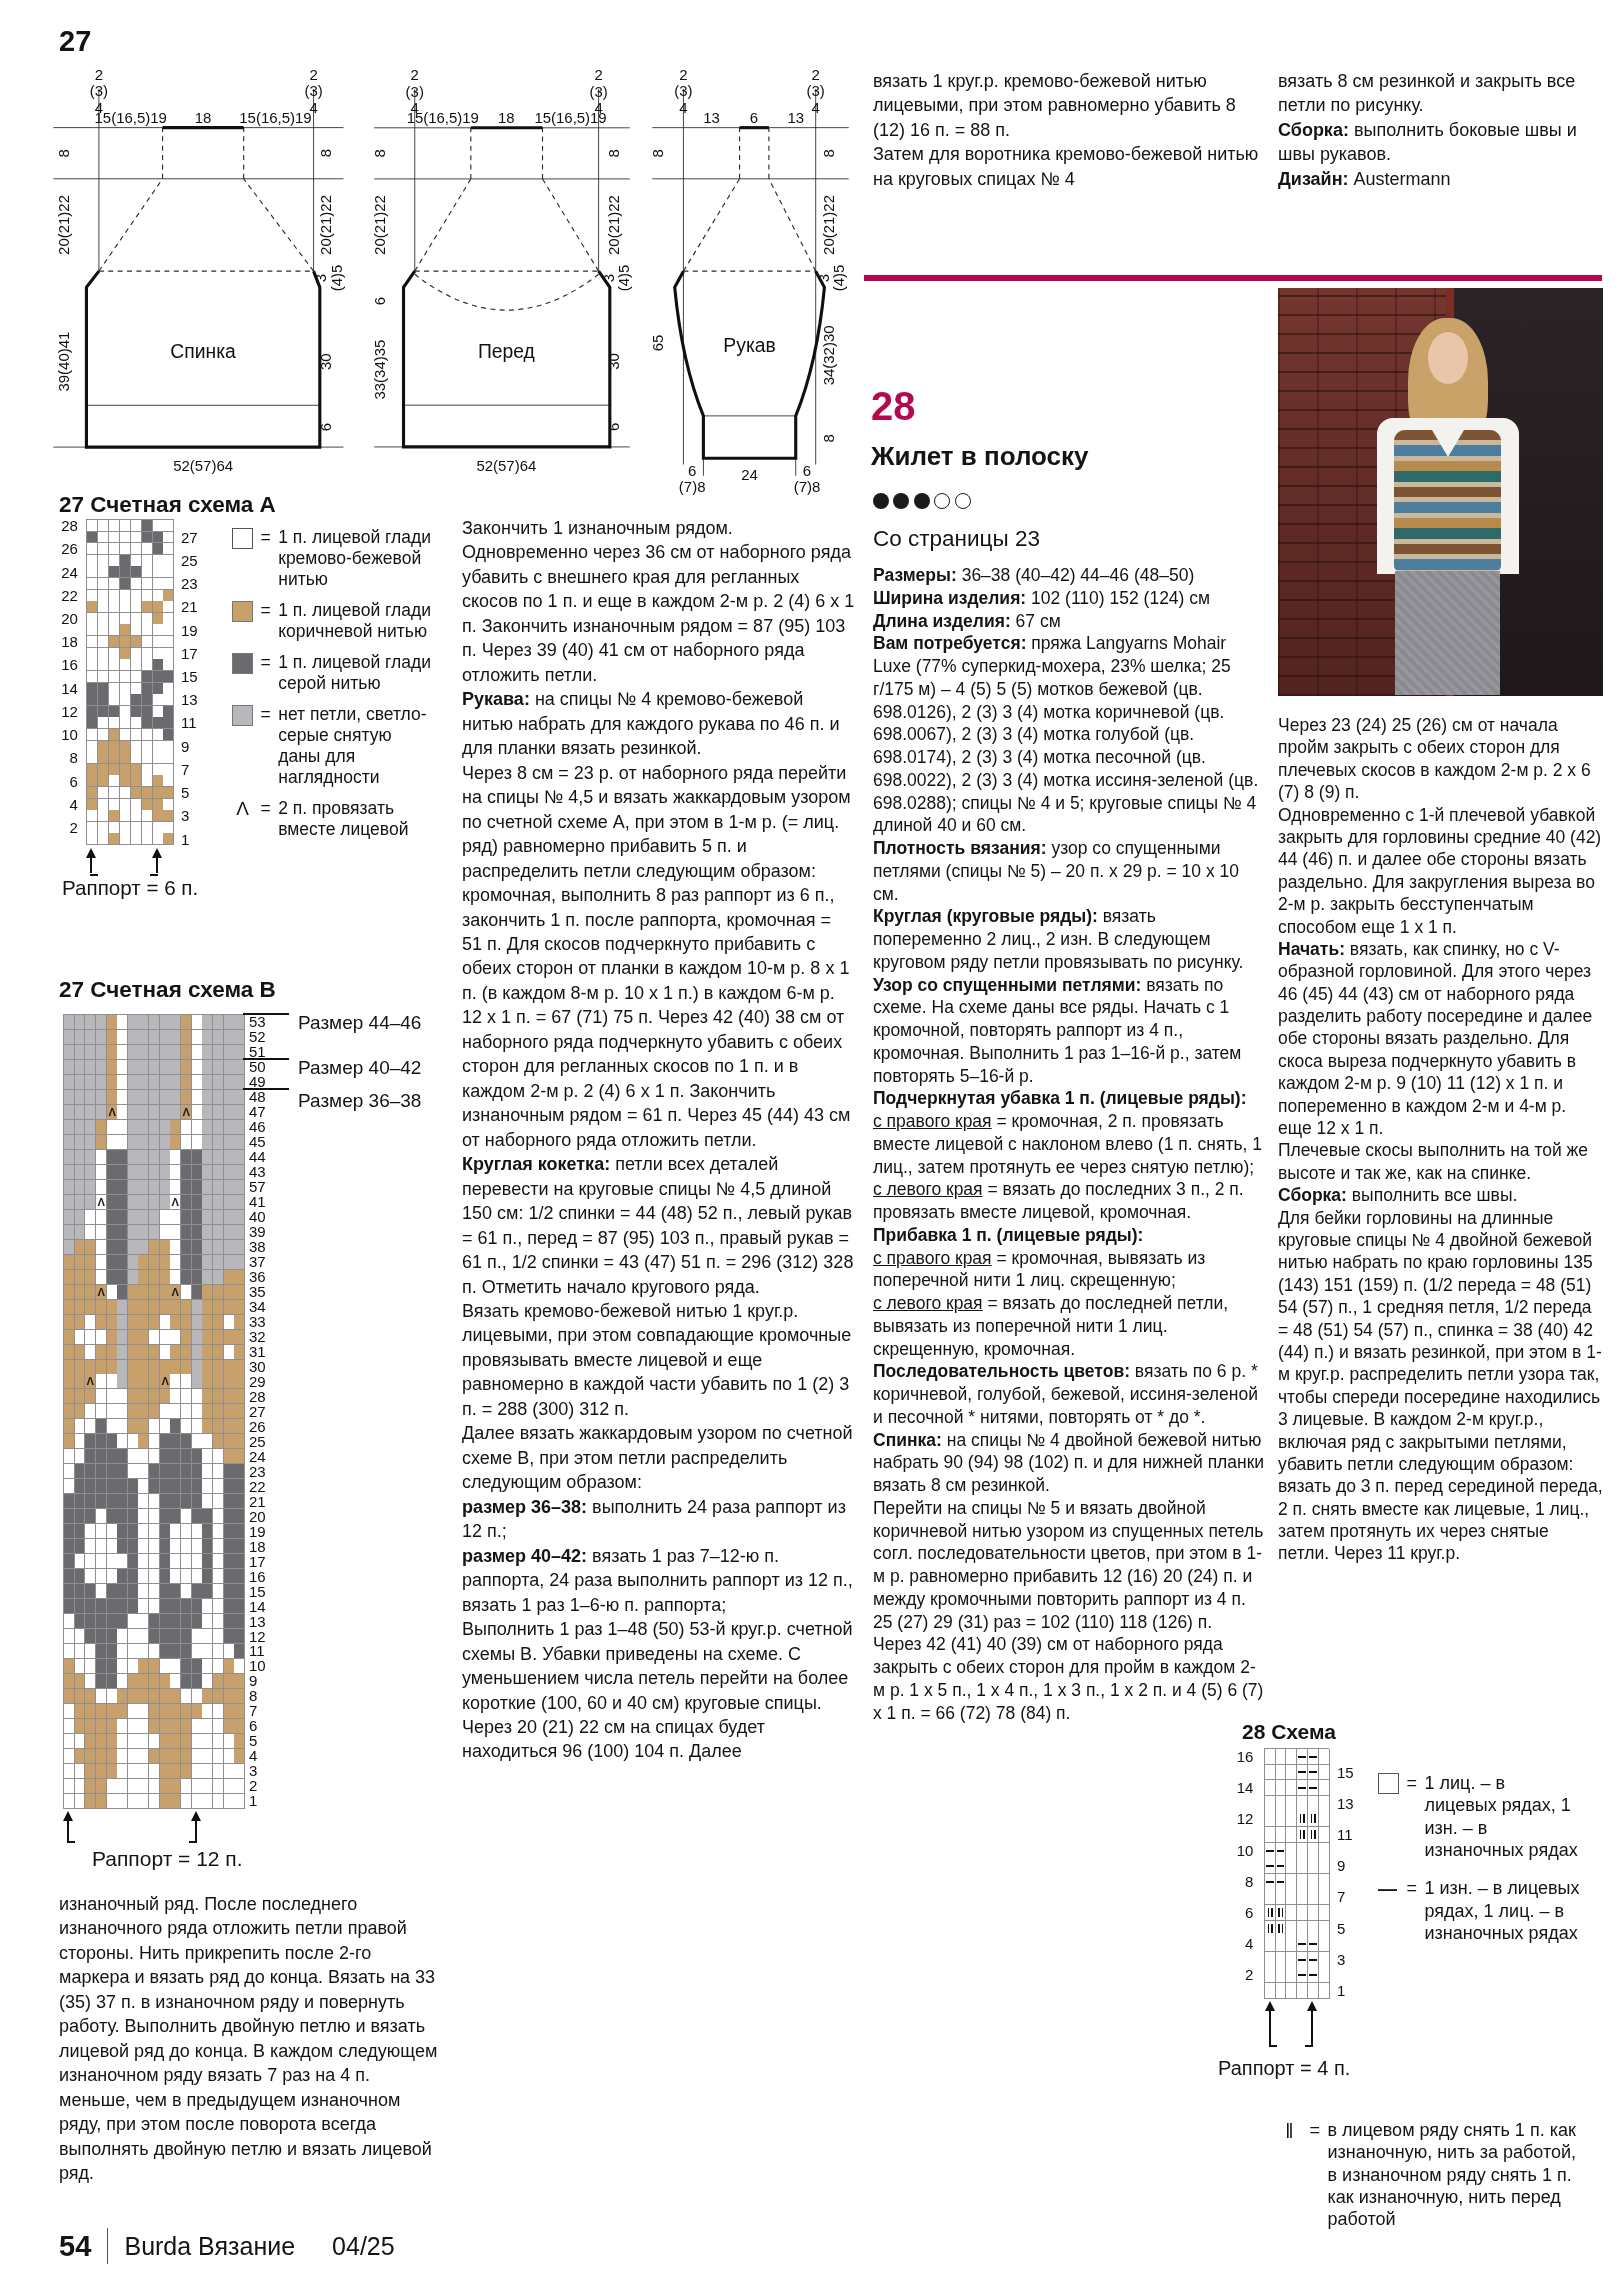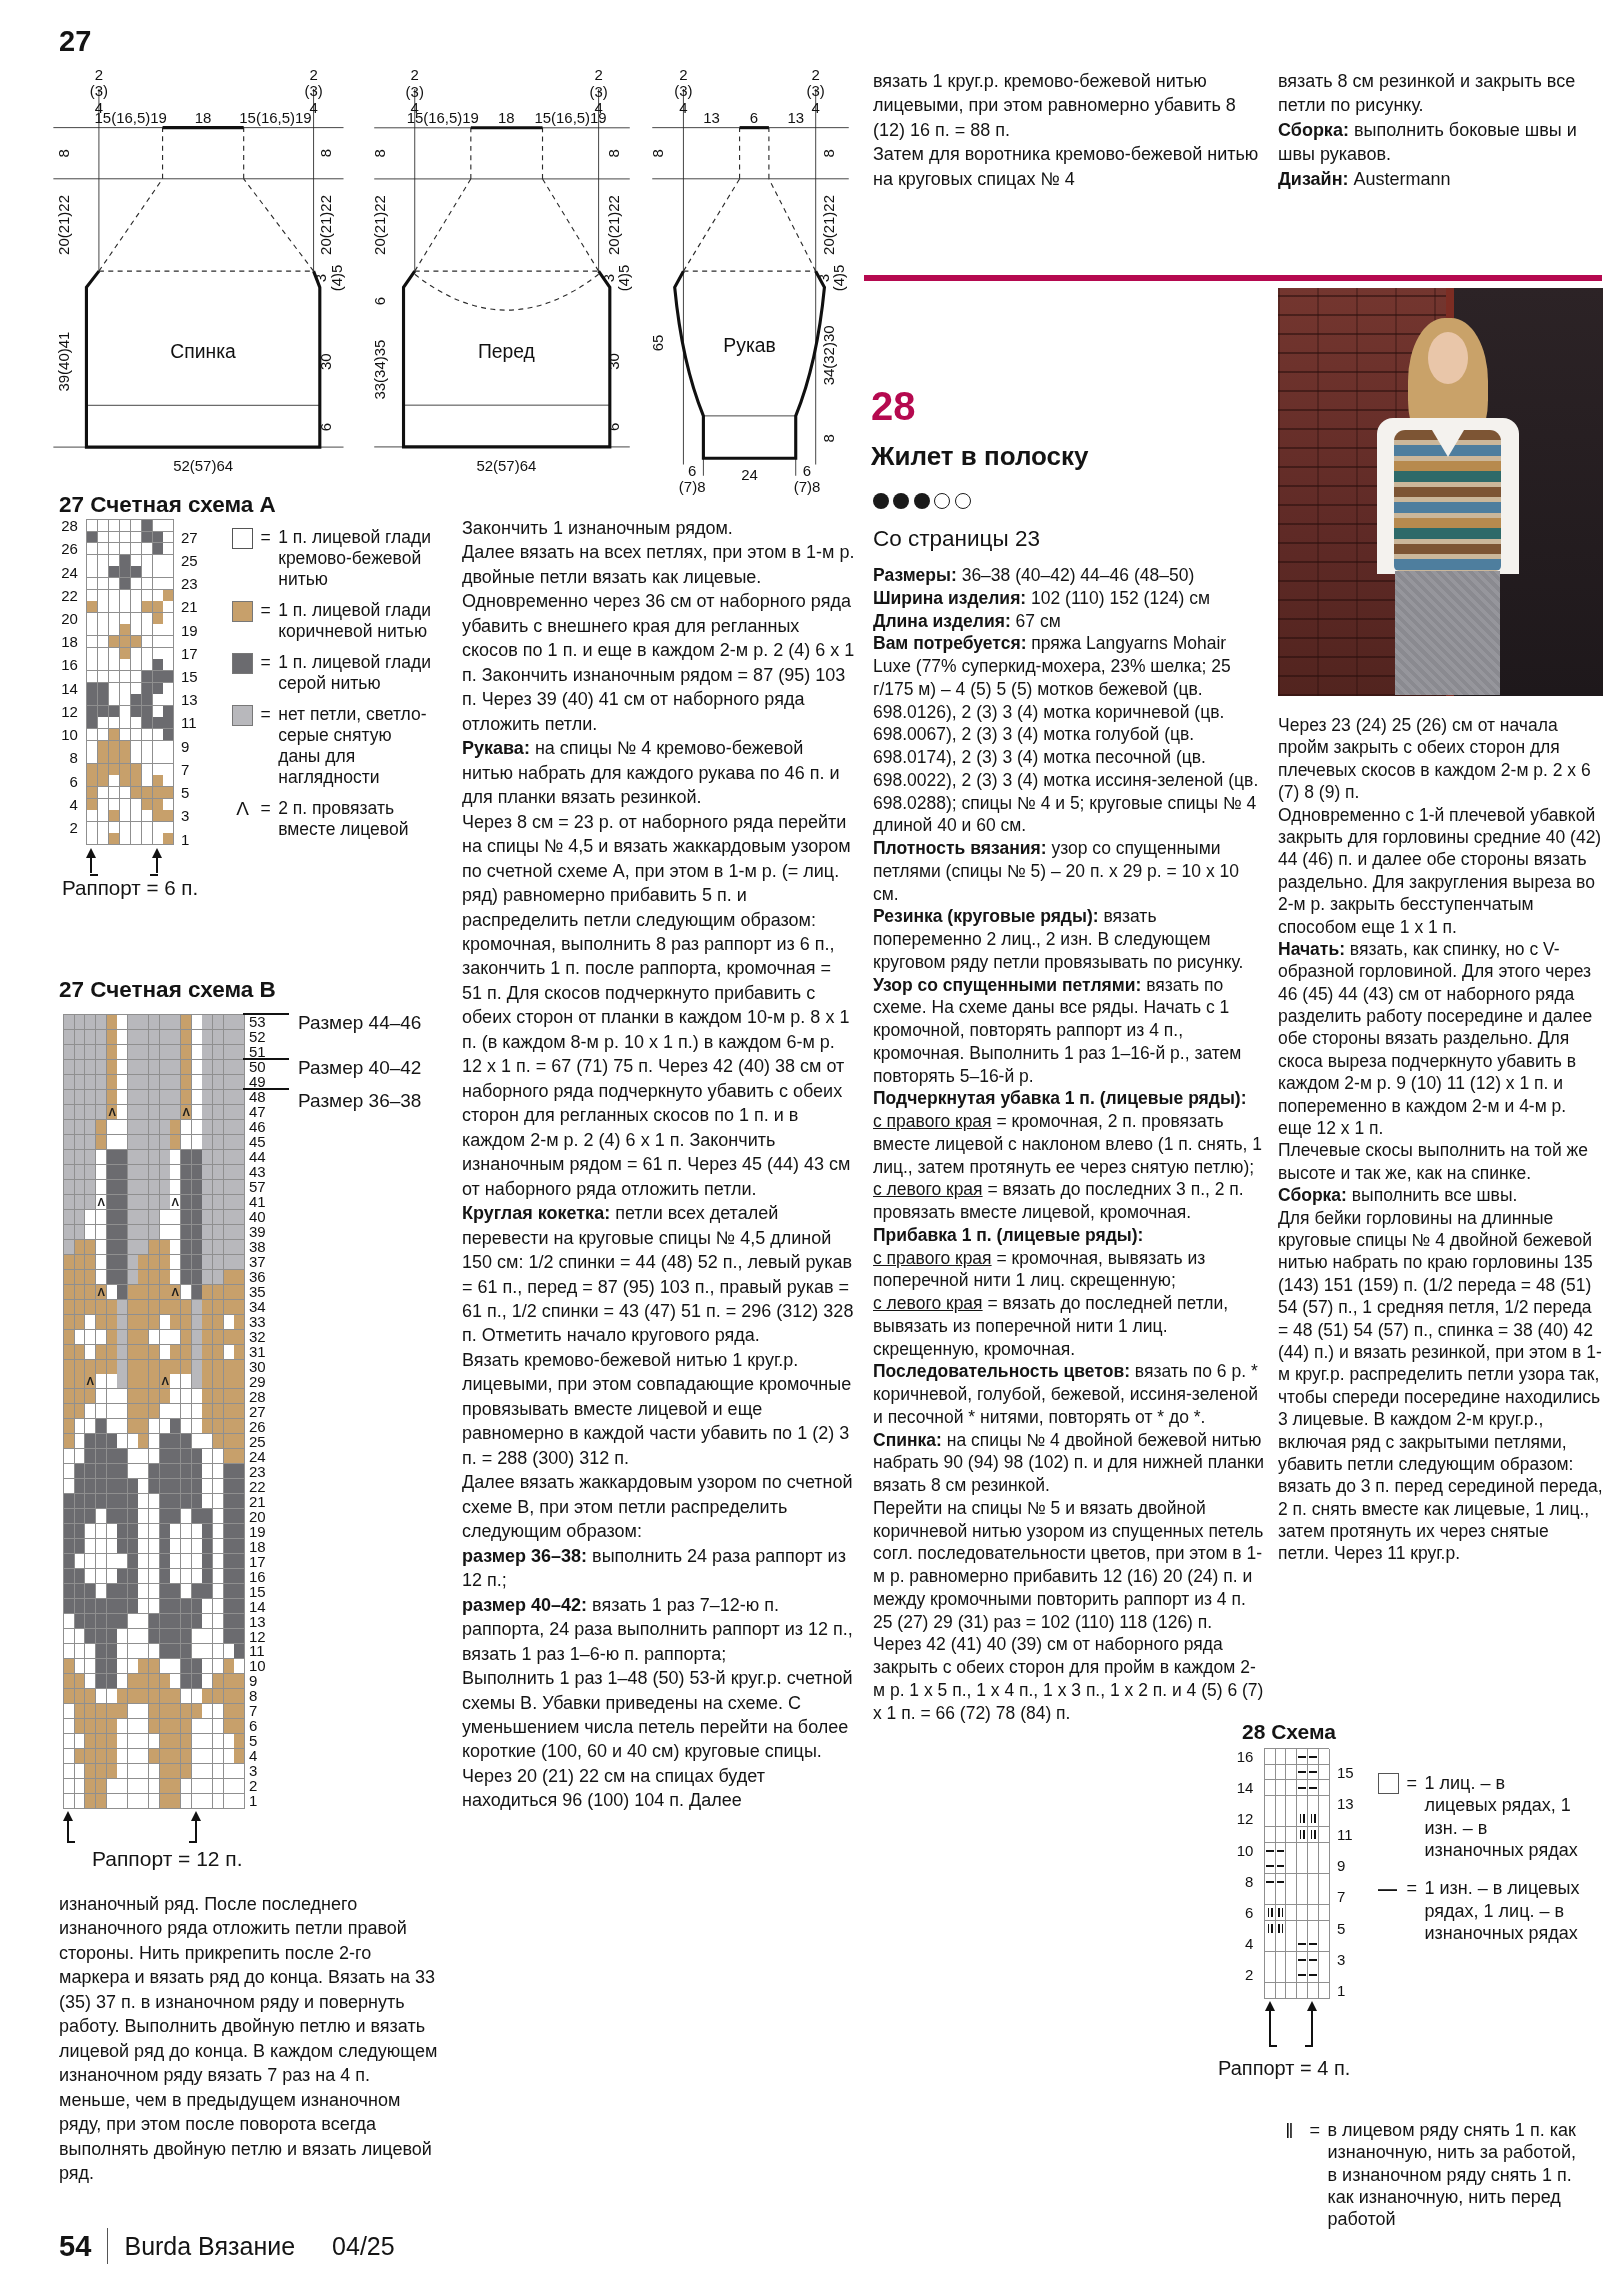--- a/index.html
+++ b/index.html
@@ -1445,21 +1445,20 @@
 
   <div class="abs" style="left:59px;top:2228px;display:flex;align-items:center;gap:16px;">
     <span class="b" style="font-size:29px;">54</span>
     <span style="width:1.2px;height:36px;background:#555;display:inline-block;"></span>
     <span style="font-size:25px;">Burda Вязание</span>
     <span style="font-size:25px;margin-left:21px;">04/25</span>
   </div>
 
   <div class="textcol abs" style="left:462px;top:516px;width:394px;font-size:18px;line-height:1.36;">
       <p><span>Закончить 1 изнаночным рядом.</span></p>
-      <p><span>Далее вязать на всех петлях, при этом в 1-м р. двойные петли вязать как лицевые.</span></p>
       <p><span>Одновременно через 36 см от наборного ряда убавить с внешнего края для регланных скосов по 1 п. и еще в каждом 2-м р. 2 (4) 6 х 1 п. Закончить изнаночным рядом = 87 (95) 103 п. Через 39 (40) 41 см от наборного ряда отложить петли.</span></p>
       <p><span class="b">Рукава: </span><span>на спицы № 4 кремово-бежевой нитью набрать для каждого рукава по 46 п. и для планки вязать резинкой.</span></p>
       <p><span>Через 8 см = 23 р. от наборного ряда перейти на спицы № 4,5 и вязать жаккардовым узором по счетной схеме A, при этом в 1-м р. (= лиц. ряд) равномерно прибавить 5 п. и распределить петли следующим образом: кромочная, выполнить 8 раз раппорт из 6 п., закончить 1 п. после раппорта, кромочная = 51 п. Для скосов подчеркнуто прибавить с обеих сторон от планки в каждом 10-м р. 8 х 1 п. (в каждом 8-м р. 10 х 1 п.) в каждом 6-м р. 12 х 1 п. = 67 (71) 75 п. Через 42 (40) 38 см от наборного ряда подчеркнуто убавить с обеих сторон для регланных скосов по 1 п. и в каждом 2-м р. 2 (4) 6 х 1 п. Закончить изнаночным рядом = 61 п. Через 45 (44) 43 см от наборного ряда отложить петли.</span></p>
       <p><span class="b">Круглая кокетка: </span><span>петли всех деталей перевести на круговые спицы № 4,5 длиной 150 см: 1/2 спинки = 44 (48) 52 п., левый рукав = 61 п., перед = 87 (95) 103 п., правый рукав = 61 п., 1/2 спинки = 43 (47) 51 п. = 296 (312) 328 п. Отметить начало кругового ряда.</span></p>
       <p><span>Вязать кремово-бежевой нитью 1 круг.р. лицевыми, при этом совпадающие кромочные провязывать вместе лицевой и еще равномерно в каждой части убавить по 1 (2) 3 п. = 288 (300) 312 п.</span></p>
       <p><span>Далее вязать жаккардовым узором по счетной схеме B, при этом петли распределить следующим образом:</span></p>
       <p><span class="b">размер 36–38: </span><span>выполнить 24 раза раппорт из 12 п.;</span></p>
       <p><span class="b">размер 40–42: </span><span>вязать 1 раз 7–12-ю п. раппорта, 24 раза выполнить раппорт из 12 п., вязать 1 раз 1–6-ю п. раппорта;</span></p>
       <p><span>Выполнить 1 раз 1–48 (50) 53-й круг.р. счетной схемы B. Убавки приведены на схеме. С уменьшением числа петель перейти на более короткие (100, 60 и 40 см) круговые спицы.</span></p>
       <p><span>Через 20 (21) 22 см на спицах будет находиться 96 (100) 104 п. Далее</span></p>
@@ -1482,21 +1481,21 @@
   <div class="abs b" style="left:871px;top:441px;font-size:26px;">Жилет в полоску</div>
   <div id="dots" class="abs" style="left:873px;top:493px;"><span class="dot f"></span><span class="dot f"></span><span class="dot f"></span><span class="dot e"></span><span class="dot e"></span></div>
   <div class="abs" style="left:873px;top:526px;font-size:22.5px;">Со страницы 23</div>
 
   <div class="textcol abs" style="left:873px;top:564px;width:393px;font-size:17.5px;line-height:1.3;">
       <p><span class="b">Размеры: </span><span>36–38 (40–42) 44–46 (48–50)</span></p>
       <p><span class="b">Ширина изделия: </span><span>102 (110) 152 (124) см</span></p>
       <p><span class="b">Длина изделия: </span><span>67 см</span></p>
       <p><span class="b">Вам потребуется: </span><span>пряжа Langyarns Mohair Luxe (77% суперкид-мохера, 23% шелка; 25 г/175 м) – 4 (5) 5 (5) мотков бежевой (цв. 698.0126), 2 (3) 3 (4) мотка коричневой (цв. 698.0067), 2 (3) 3 (4) мотка голубой (цв. 698.0174), 2 (3) 3 (4) мотка песочной (цв. 698.0022), 2 (3) 3 (4) мотка иссиня-зеленой (цв. 698.0288); спицы № 4 и 5; круговые спицы № 4 длиной 40 и 60 см.</span></p>
       <p><span class="b">Плотность вязания: </span><span>узор со спущенными петлями (спицы № 5) – 20 п. х 29 р. = 10 х 10 см.</span></p>
-      <p><span class="b">Резинка (круговые ряды): </span><span>вязать попеременно 2 лиц., 2 изн. В следующем круговом ряду петли провязывать по рисунку.</span></p>
+      <p><span class="b">Круглая (круговые ряды): </span><span>вязать попеременно 2 лиц., 2 изн. В следующем круговом ряду петли провязывать по рисунку.</span></p>
       <p><span class="b">Узор со спущенными петлями: </span><span>вязать по схеме. На схеме даны все ряды. Начать с 1 кромочной, повторять раппорт из 4 п., кромочная. Выполнить 1 раз 1–16-й р., затем повторять 5–16-й р.</span></p>
       <p><span class="b">Подчеркнутая убавка 1 п. (лицевые ряды):</span></p>
       <p><span class="u">с правого края</span><span> = кромочная, 2 п. провязать вместе лицевой с наклоном влево (1 п. снять, 1 лиц., затем протянуть ее через снятую петлю);</span></p>
       <p><span class="u">с левого края</span><span> = вязать до последних 3 п., 2 п. провязать вместе лицевой, кромочная.</span></p>
       <p><span class="b">Прибавка 1 п. (лицевые ряды):</span></p>
       <p><span class="u">с правого края</span><span> = кромочная, вывязать из поперечной нити 1 лиц. скрещенную;</span></p>
       <p><span class="u">с левого края</span><span> = вязать до последней петли, вывязать из поперечной нити 1 лиц. скрещенную, кромочная.</span></p>
       <p><span class="b">Последовательность цветов: </span><span>вязать по 6 р. * коричневой, голубой, бежевой, иссиня-зеленой и песочной * нитями, повторять от * до *.</span></p>
       <p><span class="b">Спинка: </span><span>на спицы № 4 двойной бежевой нитью набрать 90 (94) 98 (102) п. и для нижней планки вязать 8 см резинкой.</span></p>
       <p><span>Перейти на спицы № 5 и вязать двойной коричневой нитью узором из спущенных петель согл. последовательности цветов, при этом в 1-м р. равномерно прибавить 12 (16) 20 (24) п. и между кромочными повторить раппорт из 4 п. 25 (27) 29 (31) раз = 102 (110) 118 (126) п.</span></p>

